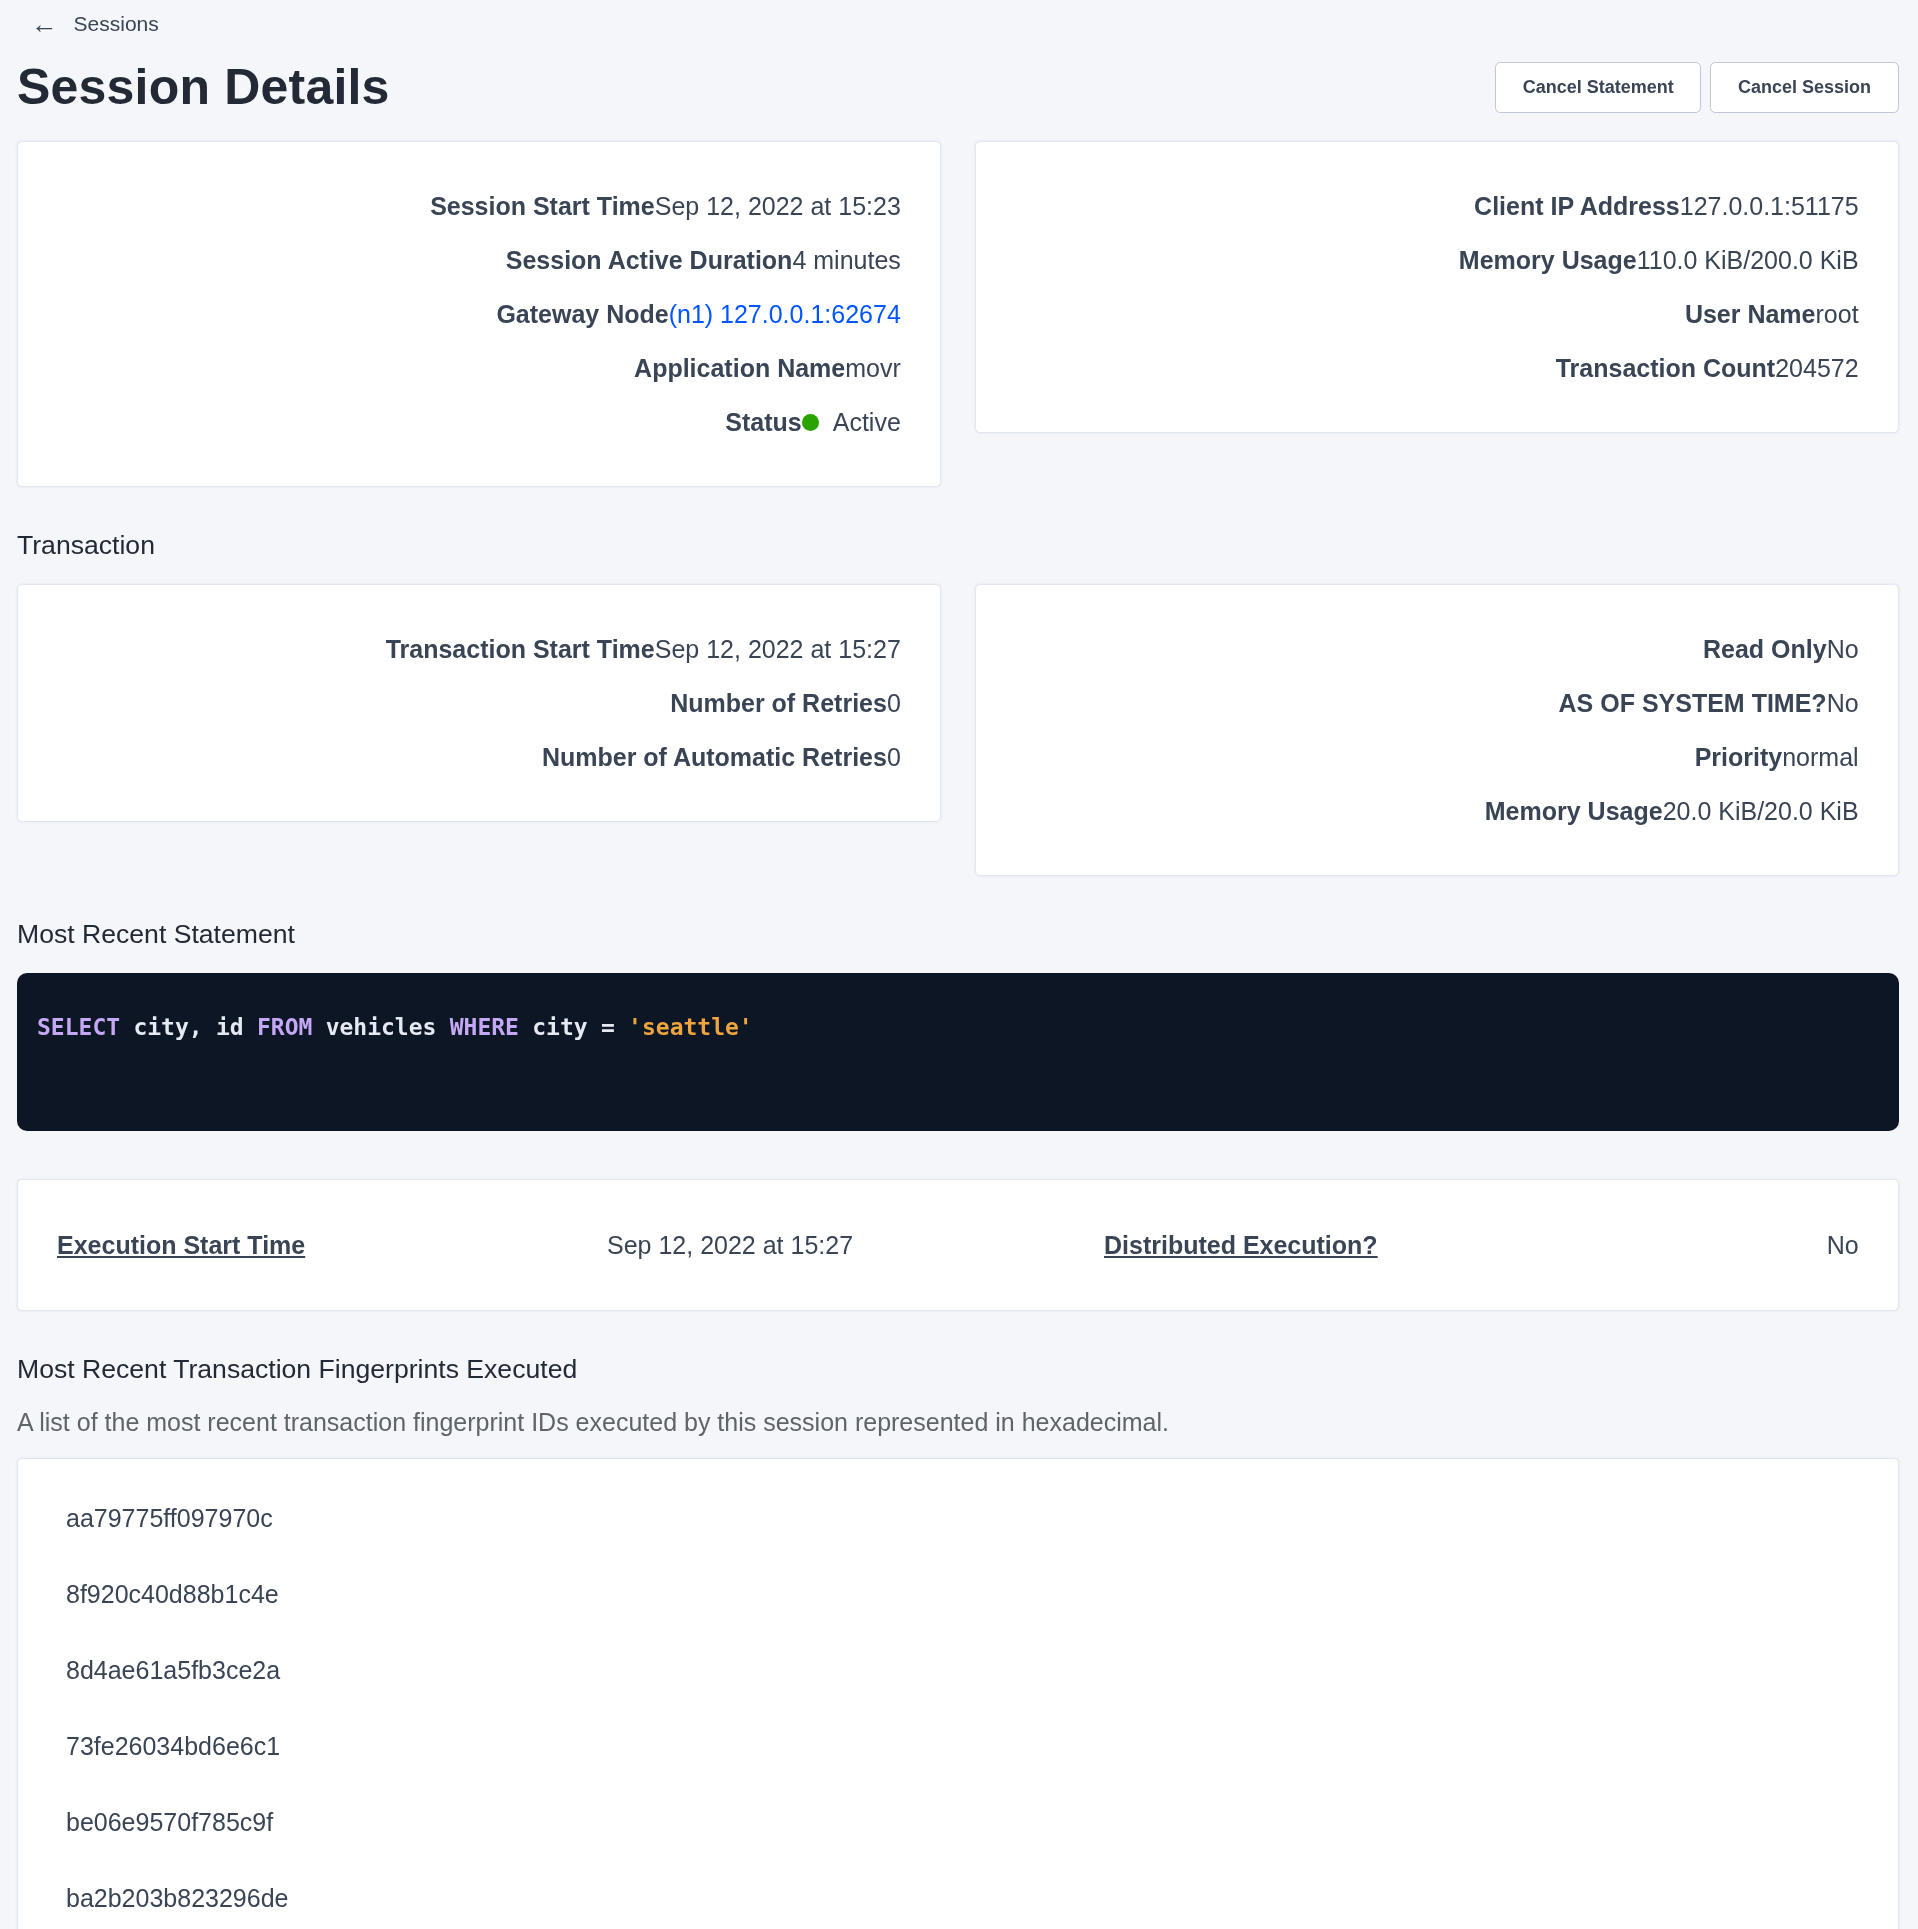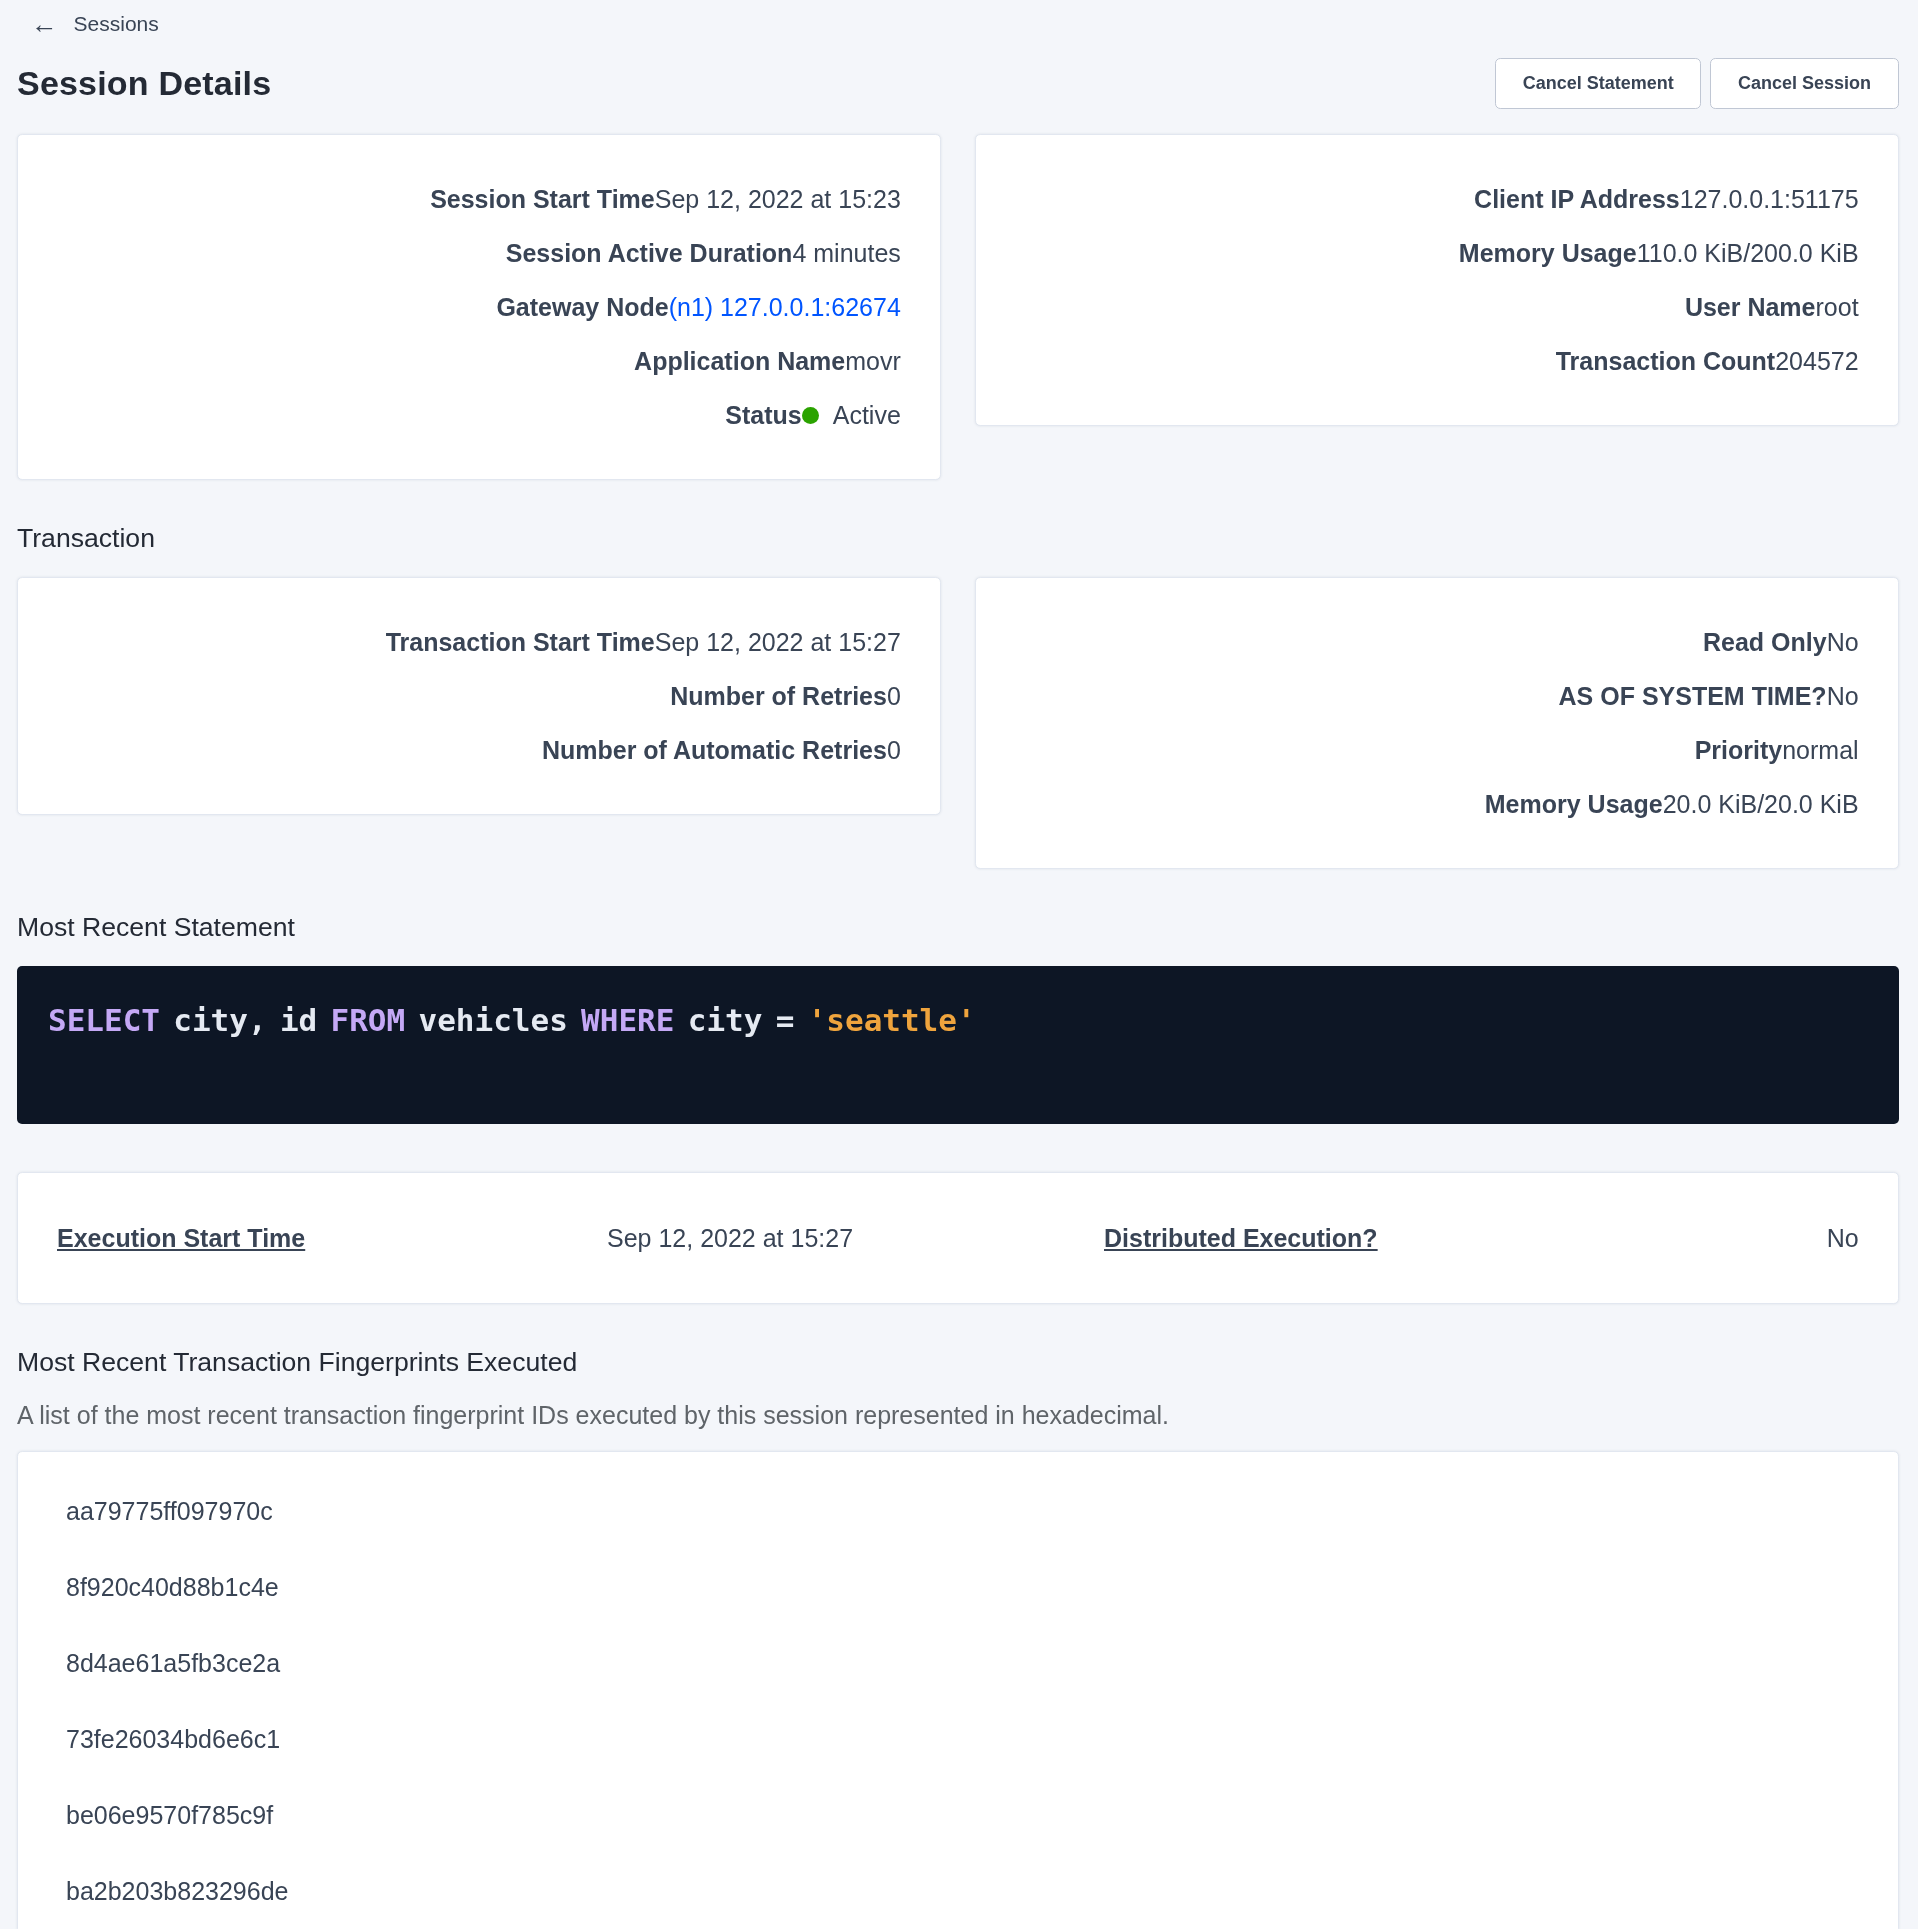--- a/index.html
+++ b/index.html
@@ -32,21 +32,21 @@
     font-size:21px;color:var(--text);
   }
   .backnav .arrow{font-size:26.6px;line-height:1;cursor:pointer;}
   .backnav .backlabel{cursor:pointer;}
   
   .pagehead{
     display:flex;align-items:center;justify-content:space-between;
     margin:21px 20.4px 0 17px;
   }
   .pagehead h1{
-    margin:0;font-size:34px;font-weight:bold;color:var(--heading);letter-spacing:0.2px;
+    margin:0;font-size:50px;font-weight:bold;color:var(--heading);letter-spacing:0.2px;
   }
   .btnrow{display:flex;gap:8.9px;}
   .btn{
     height:51px;padding:0 26.6px;
     background:#fff;border:0.9px solid var(--btn-border);border-radius:5.3px;
     font-family:inherit;font-size:18px;font-weight:bold;color:var(--text);
     cursor:pointer;display:flex;align-items:center;
   }
   
   .cardrow{
@@ -72,24 +72,24 @@
     margin:43px 20.4px 0 17px;
     font-size:26.6px;font-weight:500;color:var(--heading);
   }
   .section-desc{
     margin:23px 20.4px 0 17px;
     font-size:25px;color:var(--desc);
   }
   
   .codeblock{
     margin:23px 20.4px 0 17px;
-    background:var(--code-bg);border-radius:5px;
-    padding:39px 32px 89px 31px;
+    background:var(--code-bg);border-radius:10px;
+    padding:39px 32px 89px 20px;
     font-family:"DejaVu Sans Mono","Liberation Mono",monospace;
-    font-size:31px;font-weight:bold;line-height:30px;
+    font-size:23px;font-weight:bold;line-height:30px;
     white-space:pre;
   }
   .tok{color:var(--code-plain);}
   .tok+.tok{margin-left:13.3px;}
   .tok[data-type="keyword"]{color:var(--code-kw);}
   .tok[data-type="string"]{color:var(--code-str);}
   
   .execcard{
     margin:48px 20.4px 0 17px;height:132px;
     display:grid;grid-template-columns:550px 497px auto 1fr;

